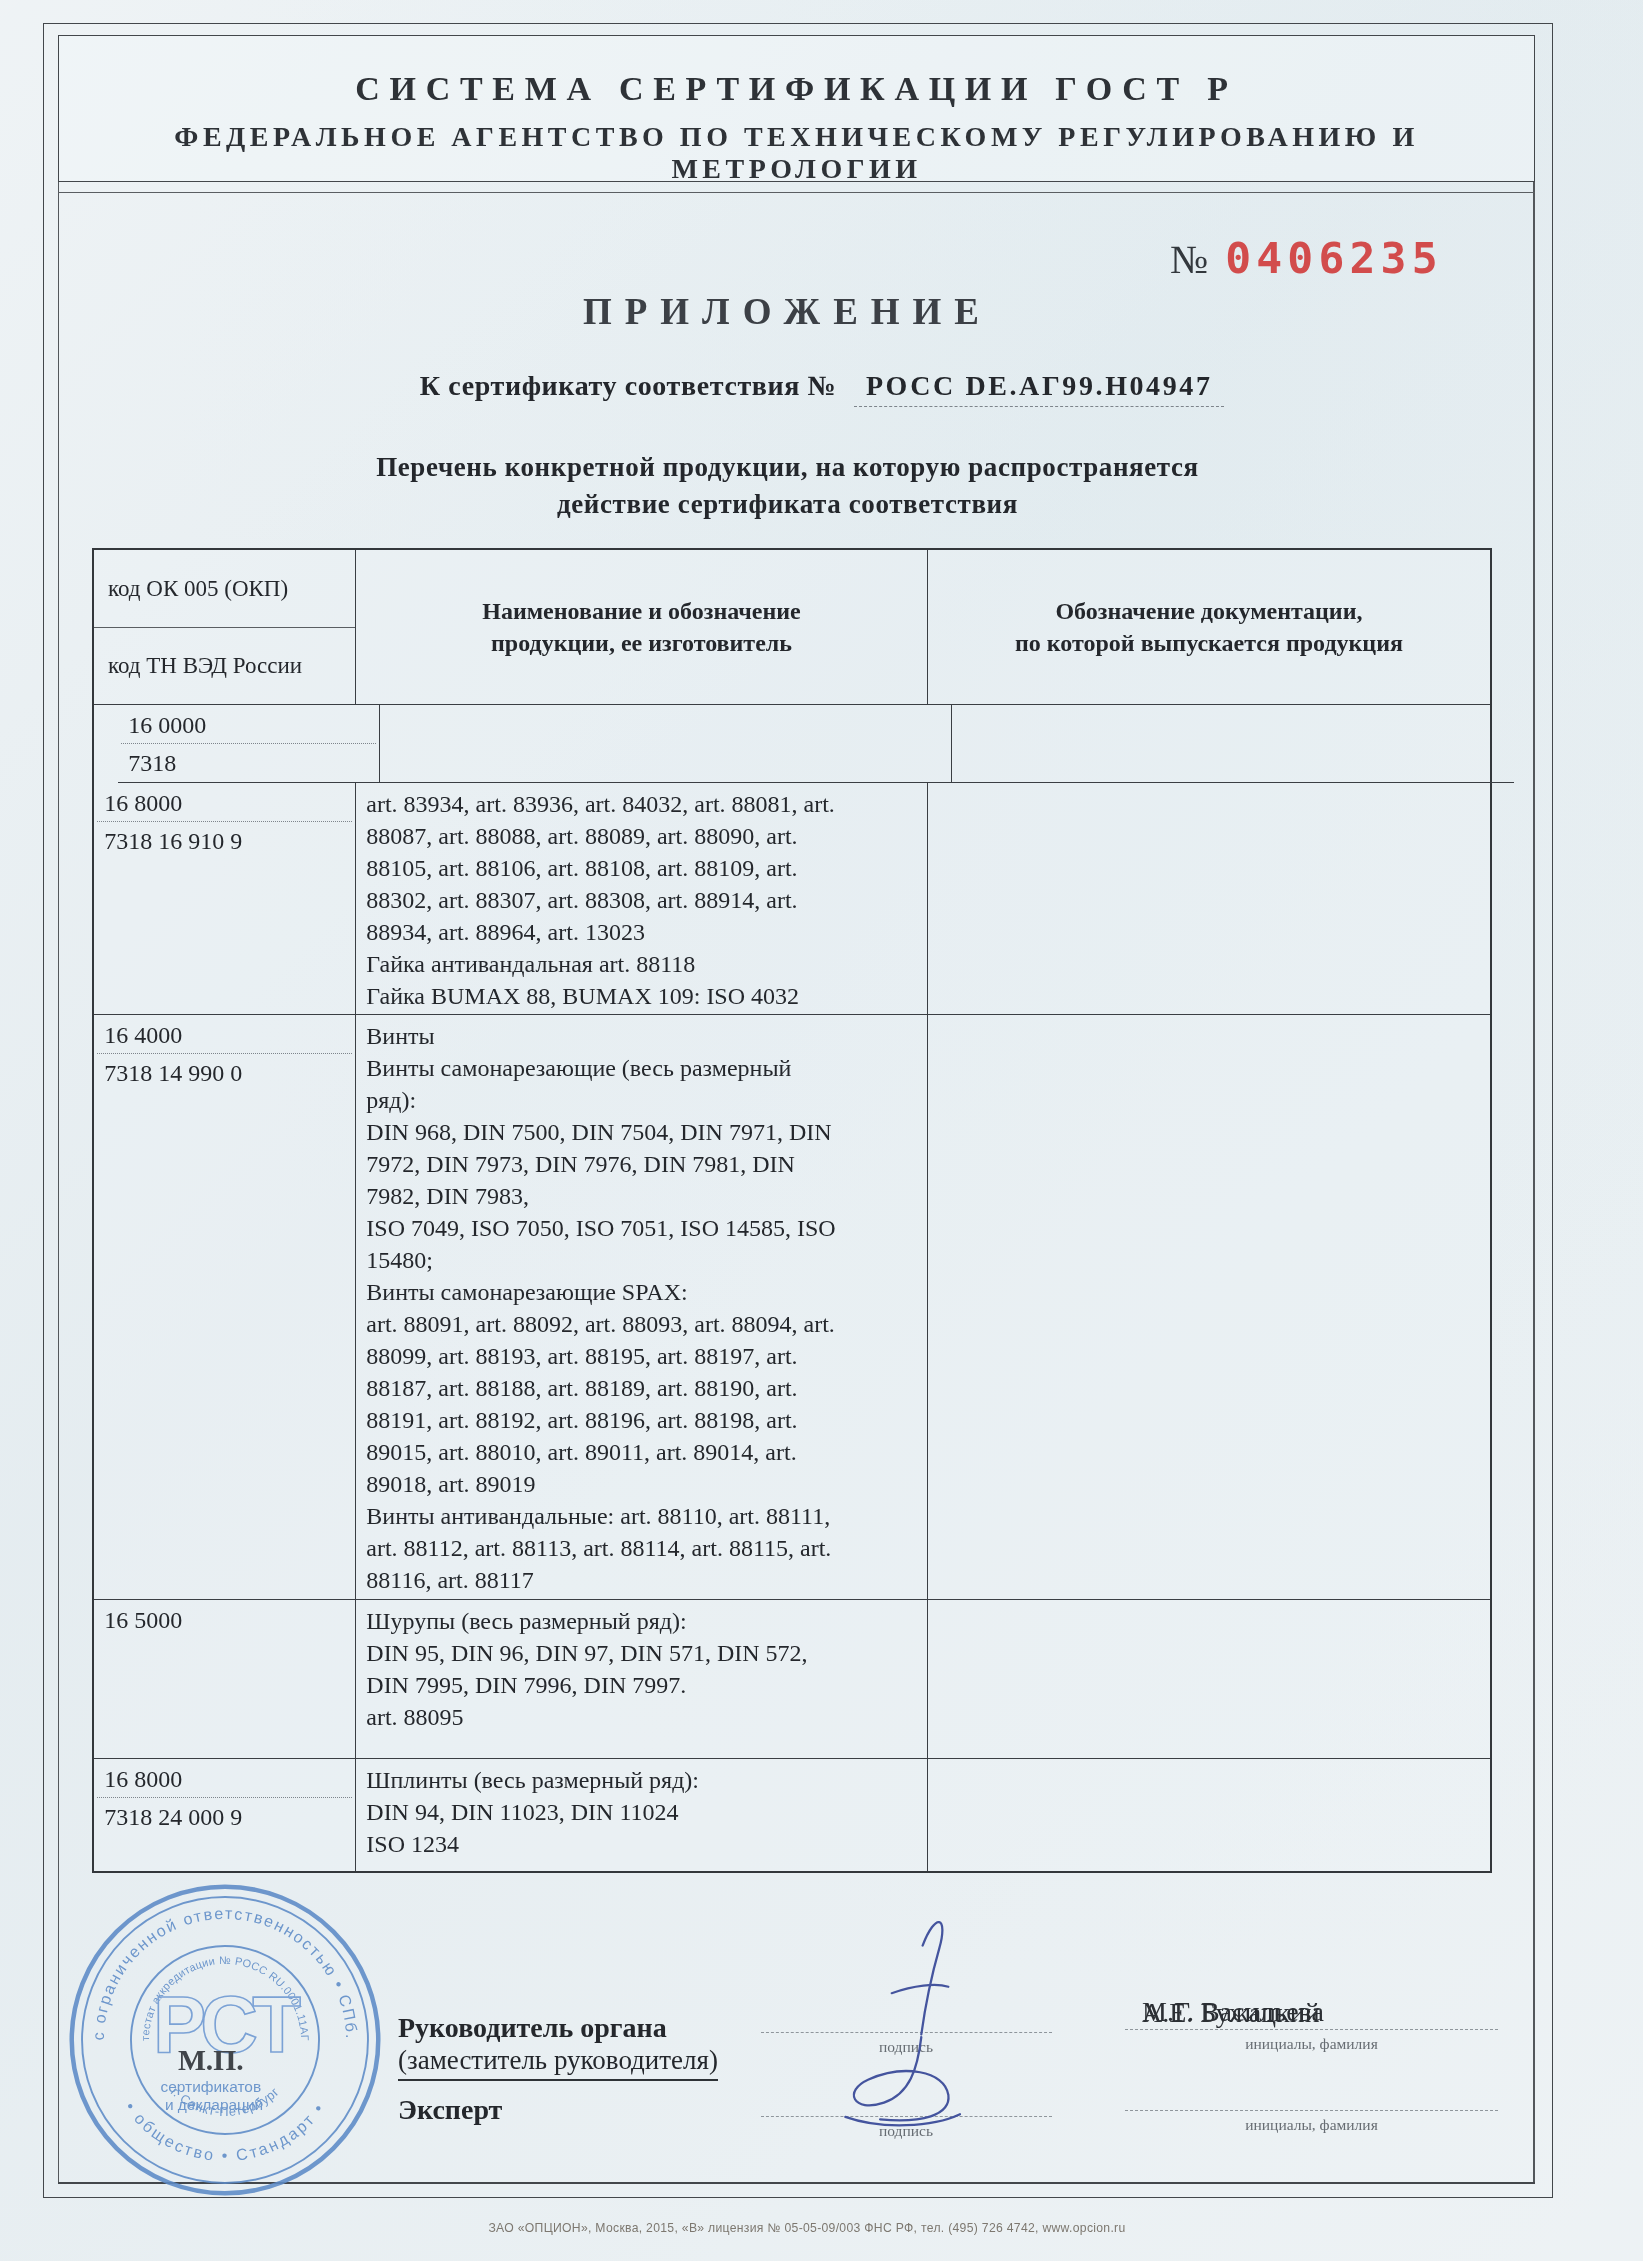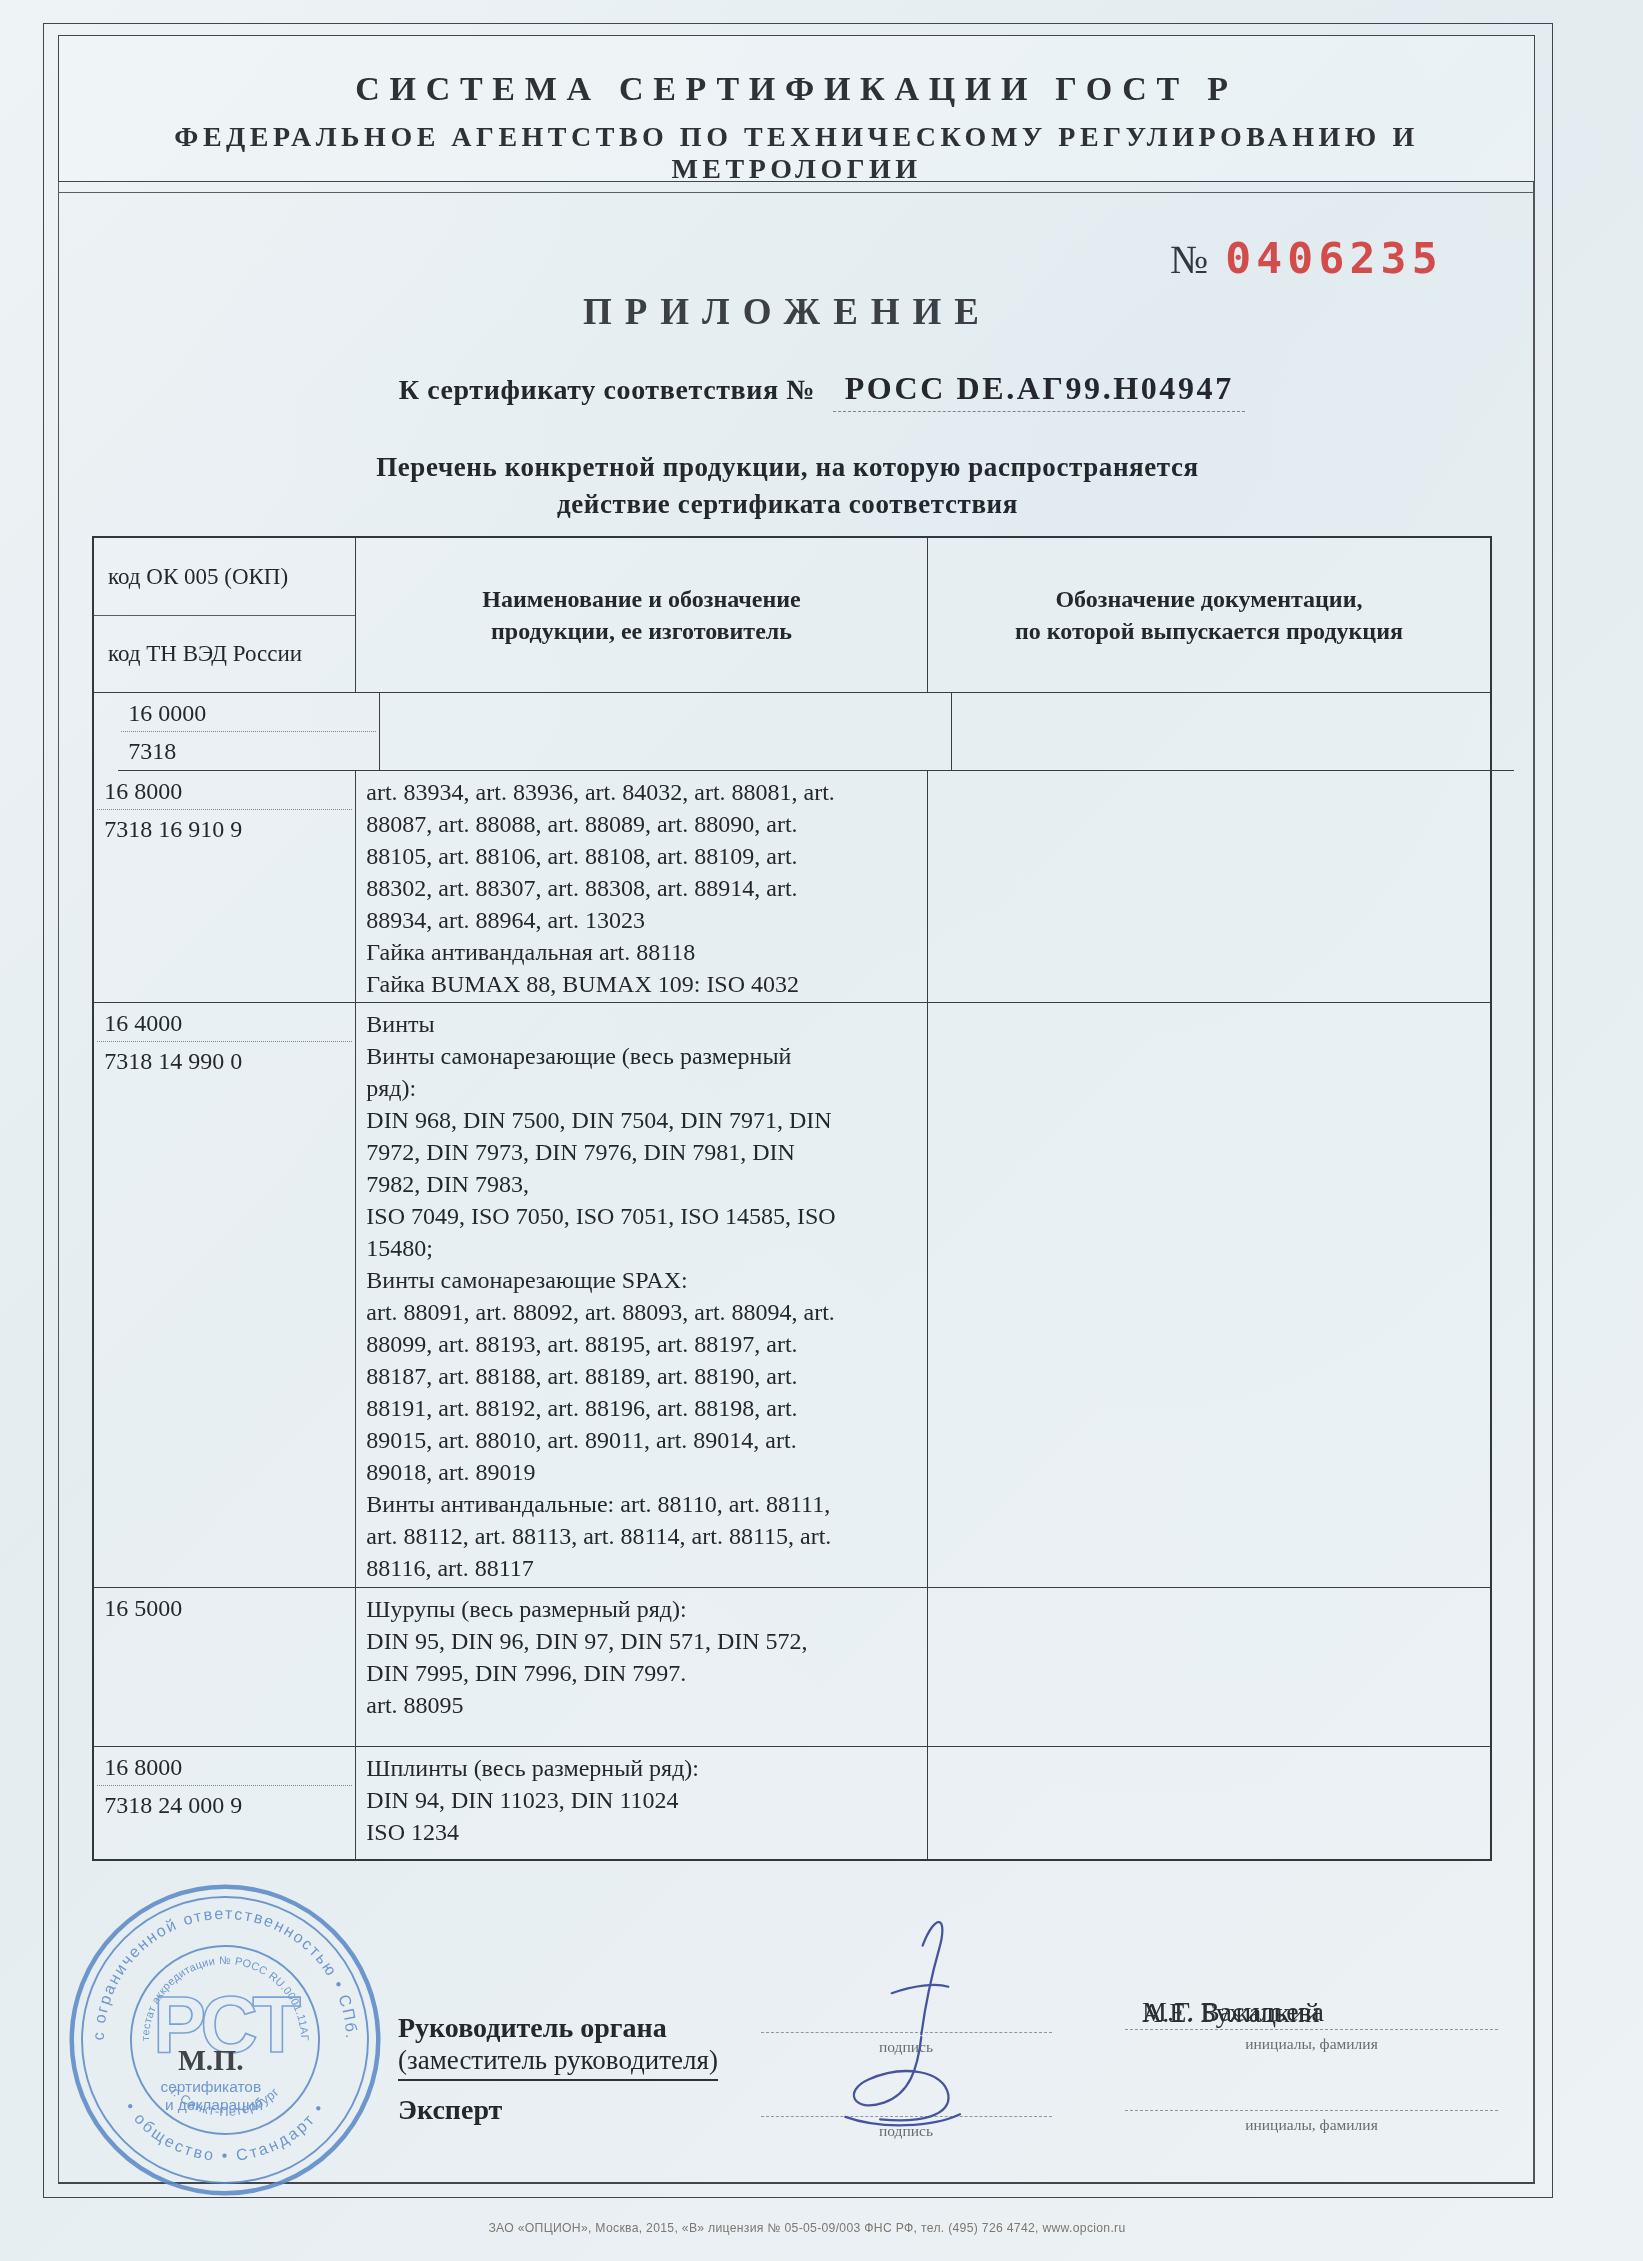--- a/index.html
+++ b/index.html
@@ -36,24 +36,24 @@
   .title-line1{margin-top:34px;font-size:34px;font-weight:bold;letter-spacing:9.7px;color:#2e3237;}
   .title-line2{margin-top:13px;font-size:28px;font-weight:bold;letter-spacing:4.5px;color:#2e3237;}
   
   .cert-number{position:absolute;left:1170px;top:233px;display:flex;align-items:baseline;}
   .num-sign{font-size:40px;color:#33383d;}
   .num-digits{font-family:"DejaVu Sans Mono", monospace;font-size:43px;font-weight:bold;letter-spacing:5.2px;color:var(--accent-red);margin-left:17px;}
   
   .appendix-title{position:absolute;left:0;top:290px;width:1575px;text-align:center;font-size:37px;font-weight:bold;letter-spacing:13px;color:#3c4046;}
   .cert-ref-line{position:absolute;left:0;top:370px;width:1644px;display:flex;justify-content:center;align-items:baseline;}
   .cert-ref-label{font-size:28px;font-weight:bold;letter-spacing:0.6px;}
-  .cert-ref-value{font-size:32px;font-weight:600;letter-spacing:2.6px;margin-left:18px;padding:0 11.6px 3.9px 11.6px;border-bottom:1.9px dashed #7d848b;}
+  .cert-ref-value{font-size:28px;font-weight:600;letter-spacing:2.6px;margin-left:18px;padding:0 11.6px 3.9px 11.6px;border-bottom:1.9px dashed #7d848b;}
   .scope-text{position:absolute;left:0;top:449px;width:1575px;text-align:center;font-size:27px;font-weight:bold;line-height:1.38;letter-spacing:0.6px;white-space:pre-line;}
   
-  .table{position:absolute;left:92px;top:536px;width:1400px;border:2.6px solid #33373b;background:rgba(238,244,246,.35);}
+  .table{position:absolute;left:92px;top:548px;width:1400px;border:2.6px solid #33373b;background:rgba(238,244,246,.35);}
   .tr{display:flex;width:100%;border-bottom:1.9px solid #3a3e43;}
   .tr:last-child{border-bottom:none;}
   .td{border-right:1.9px solid #3a3e43;overflow:hidden;}
   .td:last-child{border-right:none;}
   .c1{width:262px;}
   .c2{width:572px;}
   .c3{flex:1;}
   .thead{height:155px;}
   .thead .c1{display:flex;flex-direction:column;}
   .h1top{height:78px;border-bottom:1.3px solid #5a5e62;display:flex;align-items:center;padding-left:14px;font-size:23px;}

